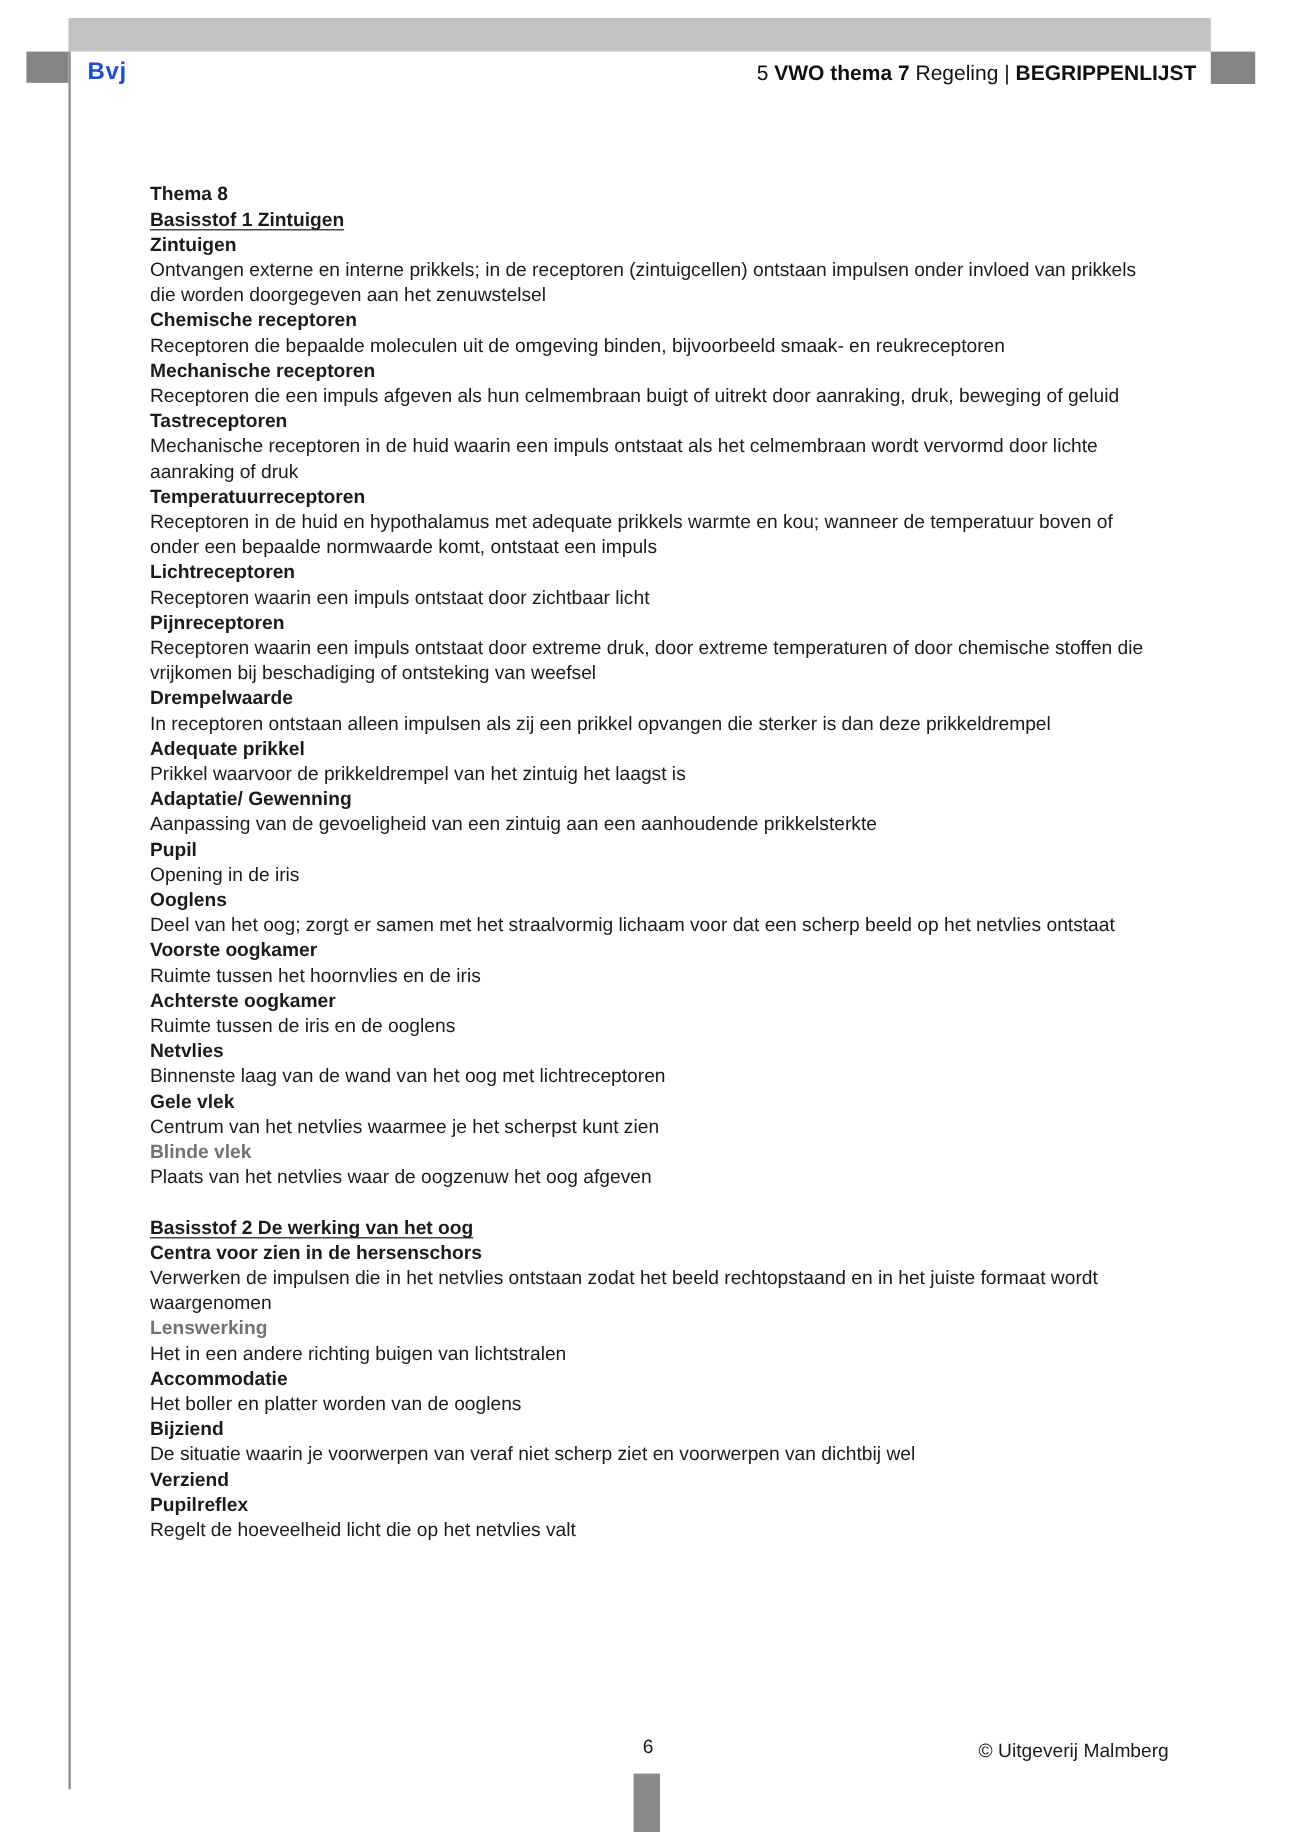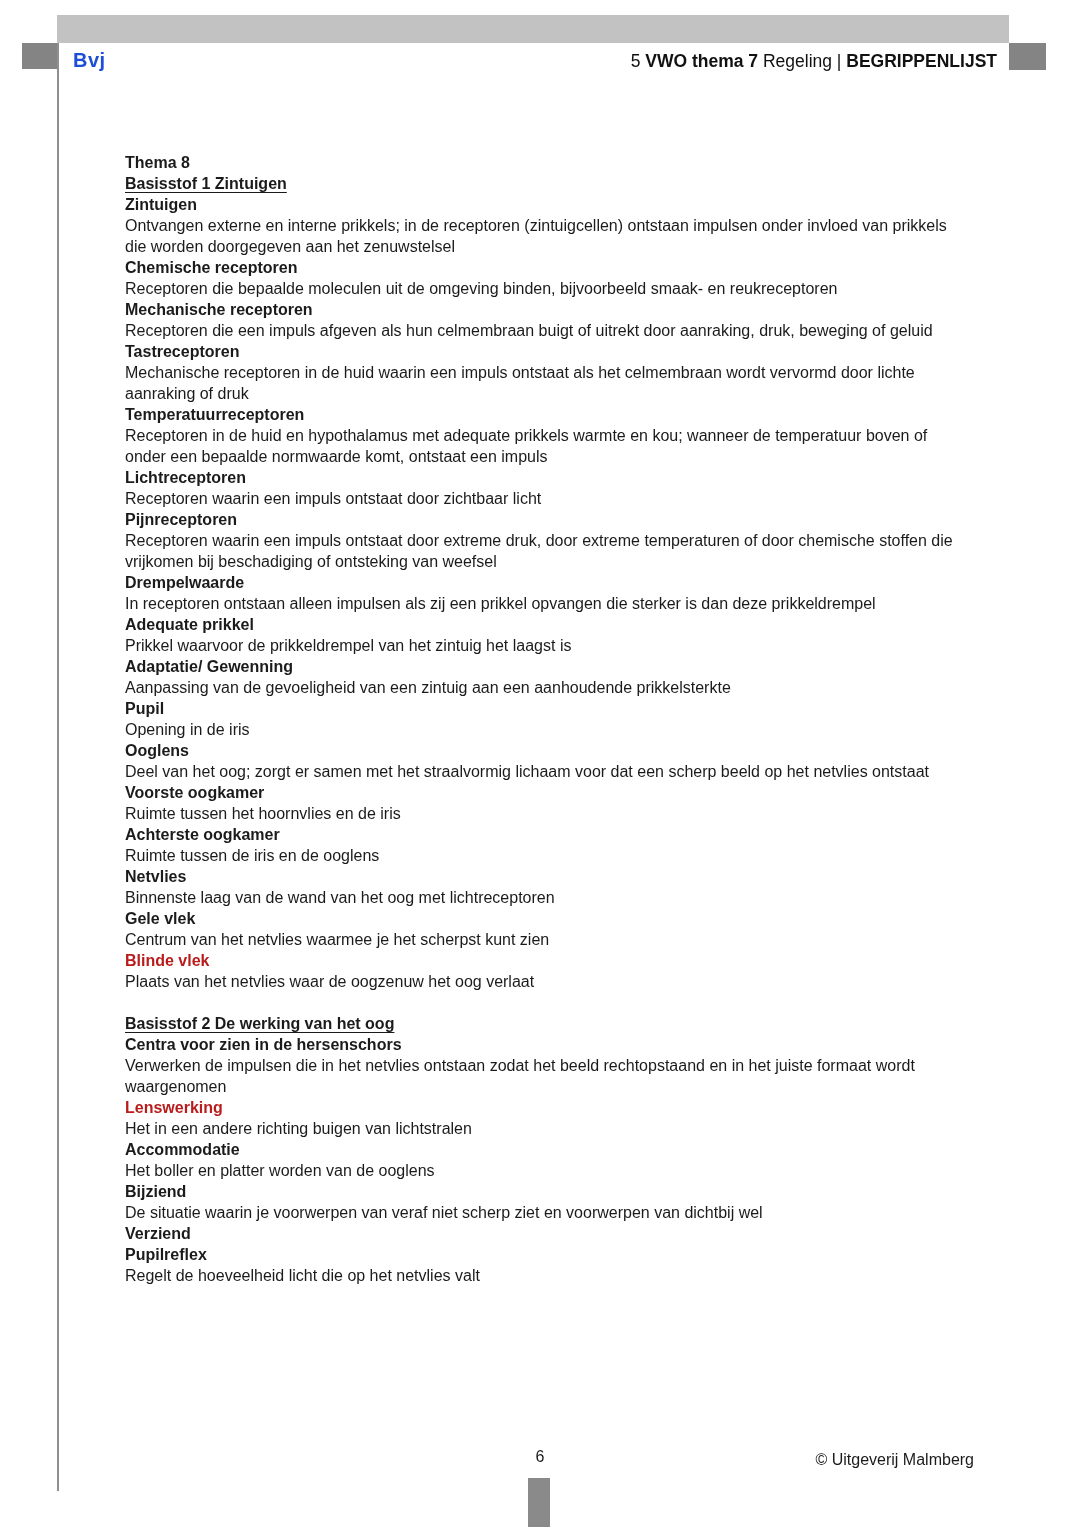--- a/index.html
+++ b/index.html
@@ -49,21 +49,21 @@
     font-size: 16px; line-height: 21px;
   }
   .thema-title { font-weight: bold; }
   .section-heading {
     font-weight: bold;
     text-decoration: underline;
     text-underline-offset: 3px;
   }
   .section ~ .section { margin-top: 21px; }
   .term { font-weight: bold; }
-  .term.red { color: #b91c1c; }
+  .term.red { color: #737373; }
   .definition { font-weight: normal; }
 
   
   .footer-page {
     position: absolute; left: 0; top: 1446px; width: 1080px;
     text-align: center; font-size: 16px; line-height: 21px;
   }
   .footer-copy {
     position: absolute; top: 1449px; right: 106px;
     font-size: 16px; line-height: 21px;
@@ -118,21 +118,21 @@
           <div class="definition">Deel van het oog; zorgt er samen met het straalvormig lichaam voor dat een scherp beeld op het netvlies ontstaat</div>
           <div class="term">Voorste oogkamer</div>
           <div class="definition">Ruimte tussen het hoornvlies en de iris</div>
           <div class="term">Achterste oogkamer</div>
           <div class="definition">Ruimte tussen de iris en de ooglens</div>
           <div class="term">Netvlies</div>
           <div class="definition">Binnenste laag van de wand van het oog met lichtreceptoren</div>
           <div class="term">Gele vlek</div>
           <div class="definition">Centrum van het netvlies waarmee je het scherpst kunt zien</div>
           <div class="term red">Blinde vlek</div>
-          <div class="definition">Plaats van het netvlies waar de oogzenuw het oog verlaat</div>
+          <div class="definition">Plaats van het netvlies waar de oogzenuw het oog afgeven</div>
         </div>
         <div class="section">
           <div class="section-heading">Basisstof 2 De werking van het oog</div>
           <div class="term">Centra voor zien in de hersenschors</div>
           <div class="definition">Verwerken de impulsen die in het netvlies ontstaan zodat het beeld rechtopstaand en in het juiste formaat wordt waargenomen</div>
           <div class="term red">Lenswerking</div>
           <div class="definition">Het in een andere richting buigen van lichtstralen</div>
           <div class="term">Accommodatie</div>
           <div class="definition">Het boller en platter worden van de ooglens</div>
           <div class="term">Bijziend</div>

